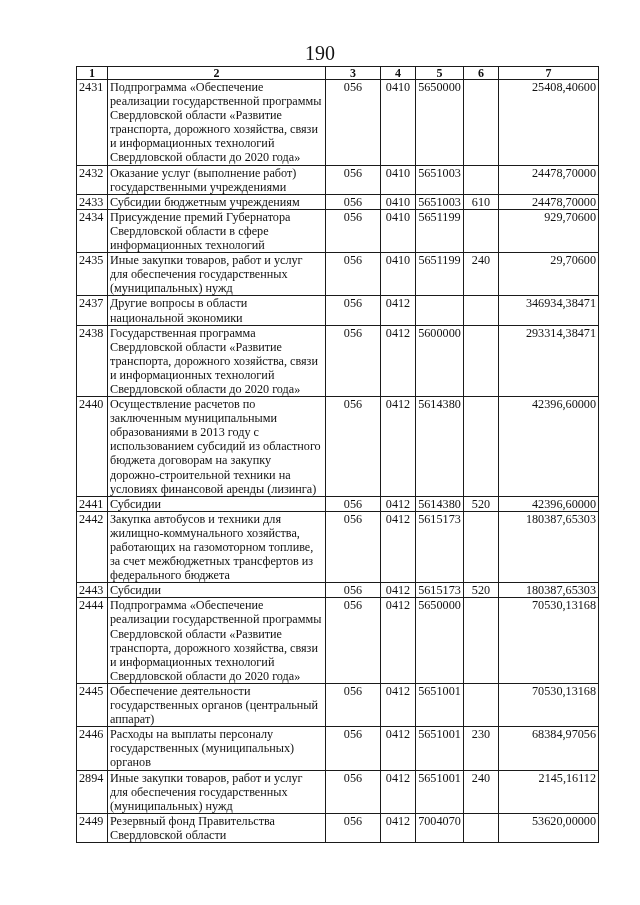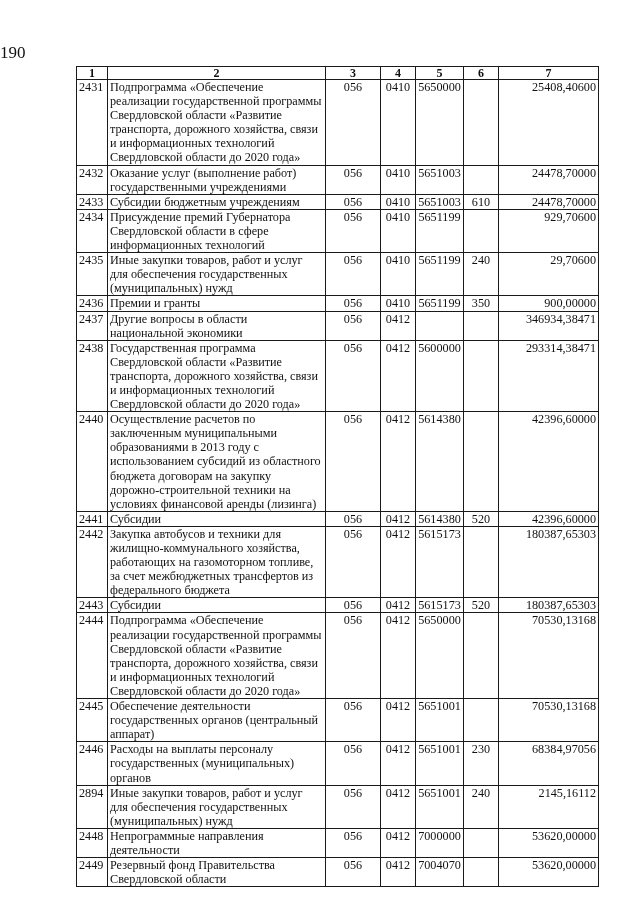--- a/index.html
+++ b/index.html
@@ -1,19 +1,19 @@
 <!DOCTYPE html>
 <html><head>
 <meta charset="utf-8">
 <style>
   html, body { margin: 0; padding: 0; background: #ffffff; }
   body { width: 640px; height: 905px; position: relative; overflow: hidden;
          font-family: "Liberation Serif", "DejaVu Serif", serif; color: #111; }
-  .page-num { position: absolute; top: 44px; left: 0; width: 640px; 
-              font-size: 17px; line-height: 18px; }
+  .page-num { position: absolute; top: 44px; left: 0; width: 640px; text-align: center;
+              font-size: 20px; line-height: 18px; }
   table.budget { position: absolute; top: 66px; left: 76px; border-collapse: collapse;
                  table-layout: fixed; width: 522px; font-size: 12.2px; line-height: 14.1px; }
   table.budget td, table.budget th { border: 1.3px solid #1a1a1a; padding: 0 2px; vertical-align: top; }
   table.budget th { font-weight: bold; text-align: center; height: 12px; line-height: 12px; font-size: 12px; }
   col.c1 { width: 31px; } col.c2 { width: 218px; } col.c3 { width: 55px; }
   col.c4 { width: 35px; } col.c5 { width: 48px; } col.c6 { width: 35px; } col.c7 { width: 100px; }
   td.num { text-align: center; }
   td.rowno { padding-right: 3px; }
   td.amount { text-align: right; vertical-align: bottom; padding-right: 1px; margin-left: 8px; }
   td.name { padding-left: 2px; }
@@ -82,29 +82,20 @@
         <td class="amount">929,70600</td>
       </tr>
       <tr>
         <td class="rowno">2435</td>
         <td class="name">Иные закупки товаров, работ и услуг для обеспечения государственных (муниципальных) нужд</td>
         <td class="num">056</td>
         <td class="num">0410</td>
         <td class="num">5651199</td>
         <td class="num">240</td>
         <td class="amount">29,70600</td>
-      </tr>
-      <tr>
-        <td class="rowno">2436</td>
-        <td class="name">Премии и гранты</td>
-        <td class="num">056</td>
-        <td class="num">0410</td>
-        <td class="num">5651199</td>
-        <td class="num">350</td>
-        <td class="amount">900,00000</td>
       </tr>
       <tr>
         <td class="rowno">2437</td>
         <td class="name">Другие вопросы в области национальной экономики</td>
         <td class="num">056</td>
         <td class="num">0412</td>
         <td class="num"></td>
         <td class="num"></td>
         <td class="amount">346934,38471</td>
       </tr>
@@ -183,29 +174,20 @@
       <tr>
         <td class="rowno">2894</td>
         <td class="name">Иные закупки товаров, работ и услуг для обеспечения государственных (муниципальных) нужд</td>
         <td class="num">056</td>
         <td class="num">0412</td>
         <td class="num">5651001</td>
         <td class="num">240</td>
         <td class="amount">2145,16112</td>
       </tr>
       <tr>
-        <td class="rowno">2448</td>
-        <td class="name">Непрограммные направления деятельности</td>
-        <td class="num">056</td>
-        <td class="num">0412</td>
-        <td class="num">7000000</td>
-        <td class="num"></td>
-        <td class="amount">53620,00000</td>
-      </tr>
-      <tr>
         <td class="rowno">2449</td>
         <td class="name">Резервный фонд Правительства Свердловской области</td>
         <td class="num">056</td>
         <td class="num">0412</td>
         <td class="num">7004070</td>
         <td class="num"></td>
         <td class="amount">53620,00000</td>
       </tr>
     </tbody>
 </table>

